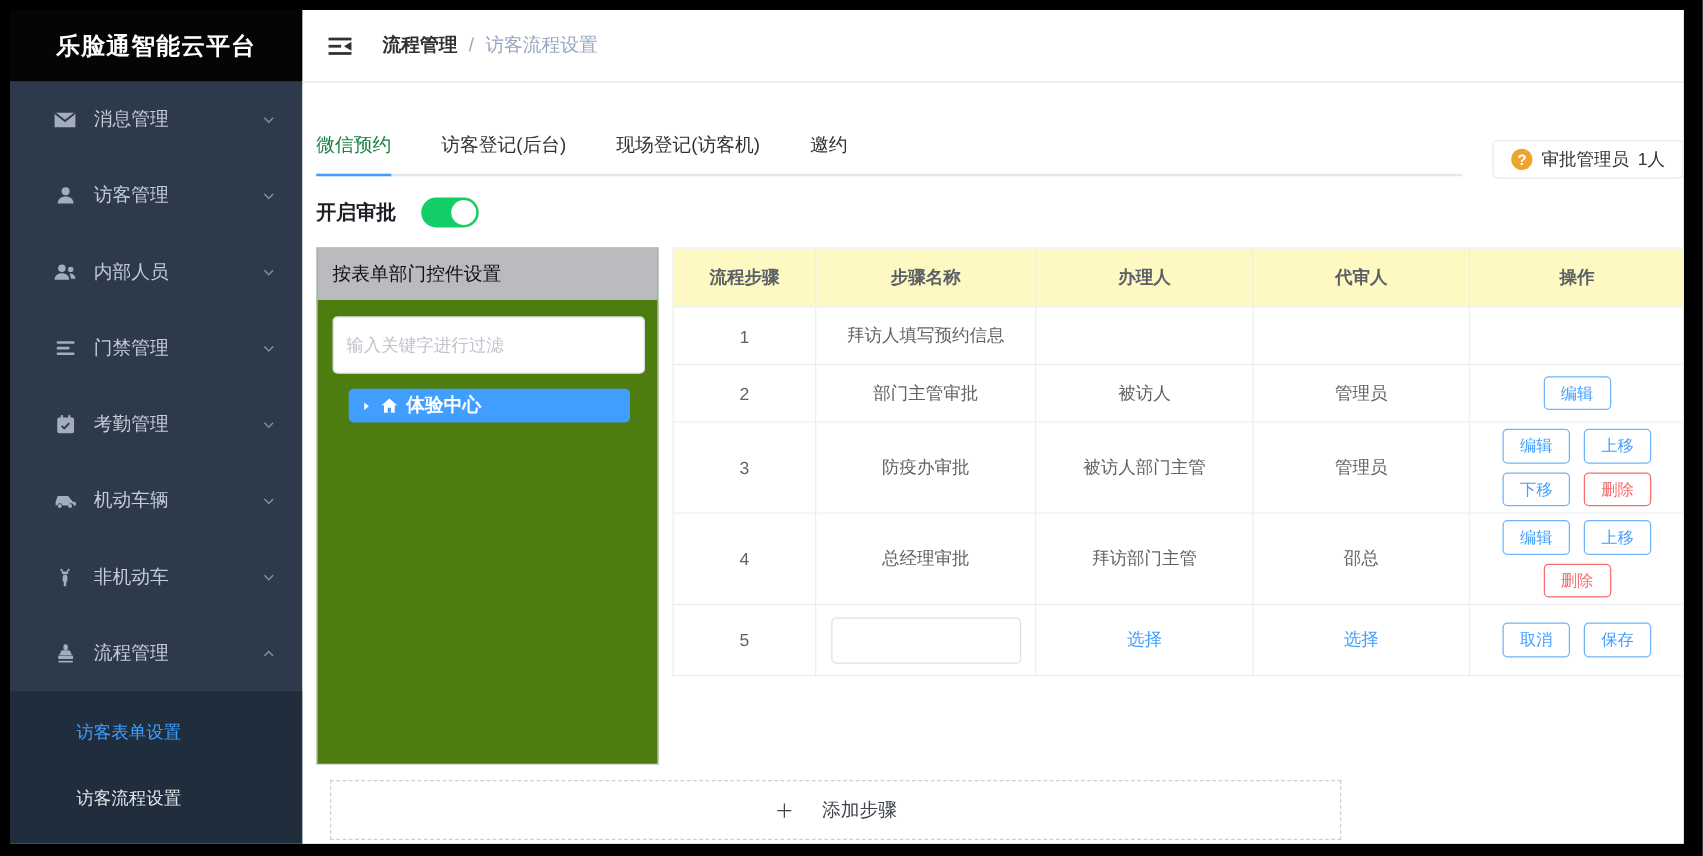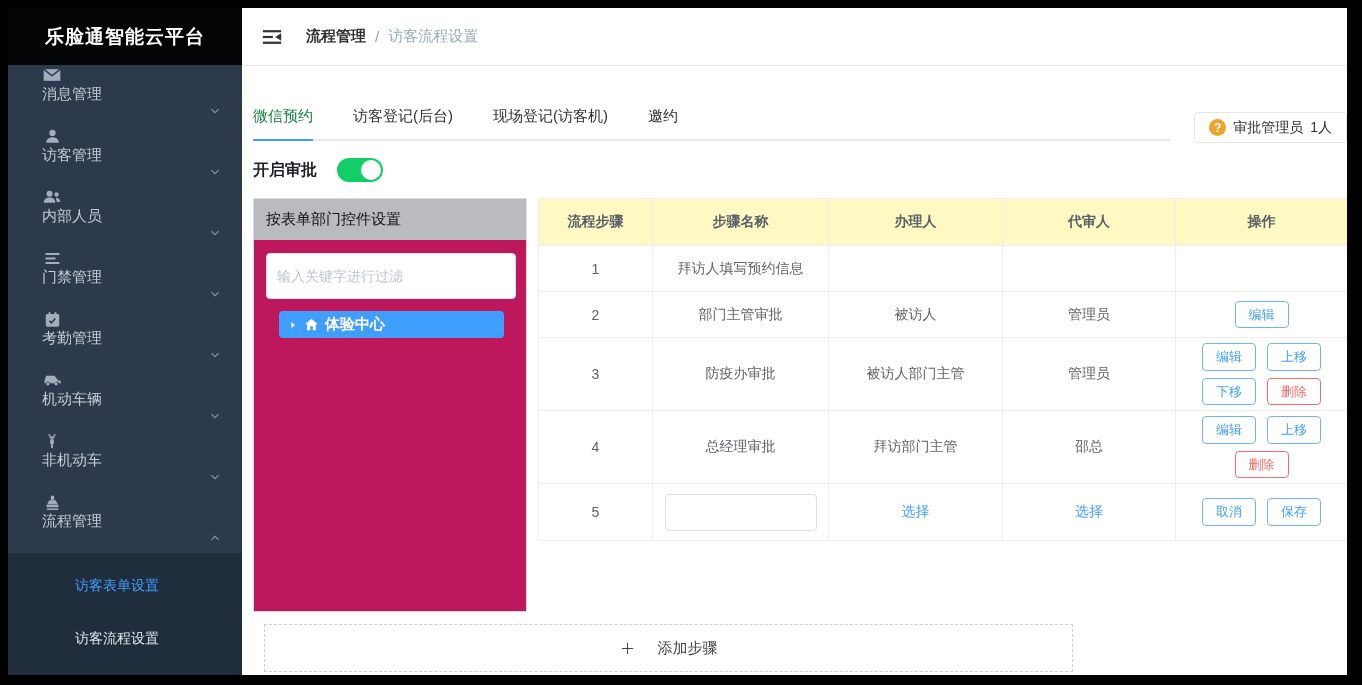--- a/index.html
+++ b/index.html
@@ -4,28 +4,28 @@
 <style>
   * { margin:0; padding:0; box-sizing:border-box; }
   html,body { width:1362px; height:685px; background:#000; overflow:hidden;
               font-family:"Liberation Sans","DejaVu Sans",sans-serif; }
   .app { position:absolute; left:8px; top:8px; width:1339px; height:667px; background:#fff; overflow:hidden; }
 
   
   .sidebar { position:absolute; left:0; top:0; width:234px; height:667px; background:#2d3a4b; display:flex; flex-direction:column; }
   .logo { height:57px; background:#050505; color:#fff; font-size:19px; font-weight:bold; display:flex; align-items:center; justify-content:center; letter-spacing:1px; }
   .menu { flex:0 0 auto; }
-  .menu-item { height:61px; display:flex; align-items:flex-start; padding:0 20px 0 34px; color:#c3cbd6; font-size:15px; cursor:pointer;flex-direction:column; }
+  .menu-item { height:61px; display:flex; align-items:center; padding:0 20px 0 34px; color:#c3cbd6; font-size:15px; cursor:pointer; }
   .menu-item .mi-icon { width:20px; height:20px; margin-right:13px; flex:0 0 auto; display:flex; align-items:center; justify-content:center; }
   .menu-item svg.glyph { fill:#a3aebd; stroke:none; }
   .menu-item .chev { margin-left:auto; width:14px; height:14px; }
   .chev svg { stroke:#8391a5; fill:none; stroke-width:2; }
   .chev.up svg { transform:rotate(180deg); }
   .submenu { flex:1 1 auto; background:#1f2d3d; padding-top:6px; }
-  .submenu-item { height:53px; display:flex; align-items:center; padding-left:53px; font-size:14px; color:#e3e6eb; cursor:pointer;margin-left:14px; }
+  .submenu-item { height:53px; display:flex; align-items:center; padding-left:53px; font-size:14px; color:#e3e6eb; cursor:pointer; }
   .submenu-item.active { color:#409eff; }
 
   
   .topbar { position:absolute; left:234px; top:0; right:0; height:58px; background:#fff; border-bottom:1px solid #e8e8e8; display:flex; align-items:center; }
   .fold-btn { margin-left:19px; width:22px; height:22px; cursor:pointer; display:flex; align-items:center; }
   .fold-btn svg { fill:#303133; }
   .breadcrumb { margin-left:23px; font-size:15px; display:flex; align-items:center; gap:9px; }
   .bc-section { color:#303133; font-weight:600; cursor:pointer; }
   .bc-sep { color:#97a8be; }
   .bc-page { color:#97a8be; }
@@ -41,21 +41,21 @@
   .q-icon { width:17px; height:17px; border-radius:50%; background:#efa42e; color:#fff; font-size:12px; font-weight:bold; display:flex; align-items:center; justify-content:center; }
 
   .toggle-row { margin-top:17px; display:flex; align-items:center; gap:20px; }
   .toggle-label { font-size:16px; font-weight:600; color:#1c1f24; }
   .switch { width:46px; height:24px; border-radius:12px; background:#13ce66; position:relative; cursor:pointer; }
   .switch .knob { position:absolute; top:2px; right:2px; width:20px; height:20px; border-radius:50%; background:#fff; }
 
   .panels { margin-top:16px; display:flex; }
 
   
-  .dept-panel { width:274px; height:414px; border:1px solid #d7dae0; background:#be185d; flex:0 0 auto; }
+  .dept-panel { width:274px; height:414px; border:1px solid #d7dae0; background:#4d7c0f; flex:0 0 auto; }
   .dept-header { background:#b9bbbf; color:#121212; font-size:15px; padding:11px 12px; }
   .dept-search { display:block; width:250px; margin:13px 12px 0 12px; height:46px; border:1px solid #dcdfe6; border-radius:4px; padding:0 10px; font-size:14px; color:#303133; outline:none; font-family:inherit; }
   .dept-search::placeholder { color:#bfc4cd; }
   .tree-node { margin:12px 22px 0 25px; height:27px; background:#409eff; border-radius:4px; display:flex; align-items:center; color:#fff; cursor:pointer; padding-left:9px; }
   .tree-caret { width:10px; height:10px; margin-right:6px; display:flex; }
   .tree-caret svg { fill:#fff; }
   .home-ic { width:15px; height:15px; margin-right:6px; display:flex; }
   .home-ic svg { fill:#fff; }
   .tree-label { font-size:15px; font-weight:bold; }
 

